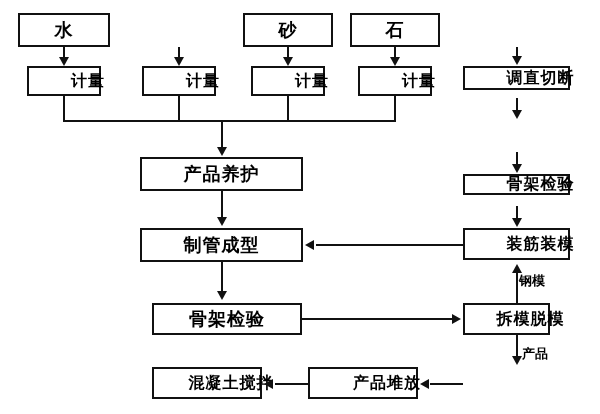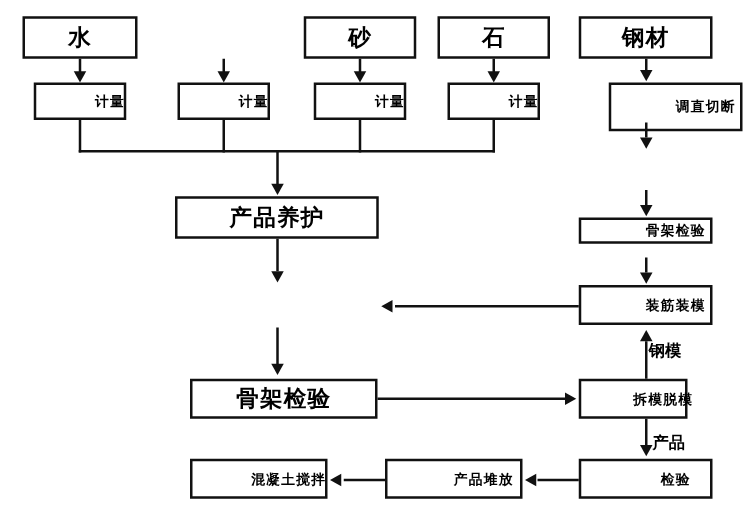--- a/index.html
+++ b/index.html
@@ -24,21 +24,21 @@
     background: #ffffff;
     display: flex;
     align-items: center;
     justify-content: center;
     color: #000000;
     font-weight: 700;
     letter-spacing: 1px;
     white-space: nowrap;
   }
   .node.med {
-    font-size: 11px;
+    font-size: 16px;
     padding-left: 48px;
   }
   .node.big {
     font-size: 18px;
   }
   .label {
     position: absolute;
     color: #000000;
     font-size: 13px;
     font-weight: 700;
@@ -87,55 +87,52 @@
 
   <div class="node big" style="left:18px; top:13px; width:92px; height:34px;">
     <span>水</span>
   </div>
   <div class="node big" style="left:243px; top:13px; width:90px; height:34px;">
     <span>砂</span>
   </div>
   <div class="node big" style="left:350px; top:13px; width:90px; height:34px;">
     <span>石</span>
   </div>
-  <div class="node big" style="left:463px; top:13px; width:107px; height:34px;">
-    <span>钢材</span>
-  </div>
 
   <div class="node med" style="left:27px; top:66px; width:74px; height:30px;">
     <span>计量</span>
   </div>
   <div class="node med" style="left:142px; top:66px; width:74px; height:30px;">
     <span>计量</span>
   </div>
   <div class="node med" style="left:251px; top:66px; width:74px; height:30px;">
     <span>计量</span>
   </div>
   <div class="node med" style="left:358px; top:66px; width:74px; height:30px;">
     <span>计量</span>
   </div>
-  <div class="node med" style="left:487px; top:66px; width:107px; height:39px;">
+  <div class="node med" style="left:463px; top:66px; width:107px; height:24px;">
     <span>调直切断</span>
   </div>
 
   <div class="node med" style="left:463px; top:174px; width:107px; height:21px;">
     <span>骨架检验</span>
   </div>
   <div class="node med" style="left:463px; top:228px; width:107px; height:32px;">
     <span>装筋装模</span>
   </div>
   <div class="node med" style="left:463px; top:303px; width:87px; height:32px;">
     <span>拆模脱模</span>
   </div>
-  <div class="node med" style="left:463px; top:367px; width:107px; height:32px;">
-    <span>检验</span>
-  </div>
 
   <div class="node big" style="left:140px; top:157px; width:163px; height:34px;">
     <span>产品养护</span>
+  </div>
+  <div class="node big" style="left:140px; top:228px; width:163px; height:34px;">
+    <span>制管成型</span>
   </div>
   <div class="node big" style="left:152px; top:303px; width:150px; height:32px;">
     <span>骨架检验</span>
   </div>
 
   <div class="node med" style="left:308px; top:367px; width:110px; height:32px;">
     <span>产品堆放</span>
   </div>
   <div class="node med" style="left:152px; top:367px; width:110px; height:32px;">
     <span>混凝土搅拌</span>

